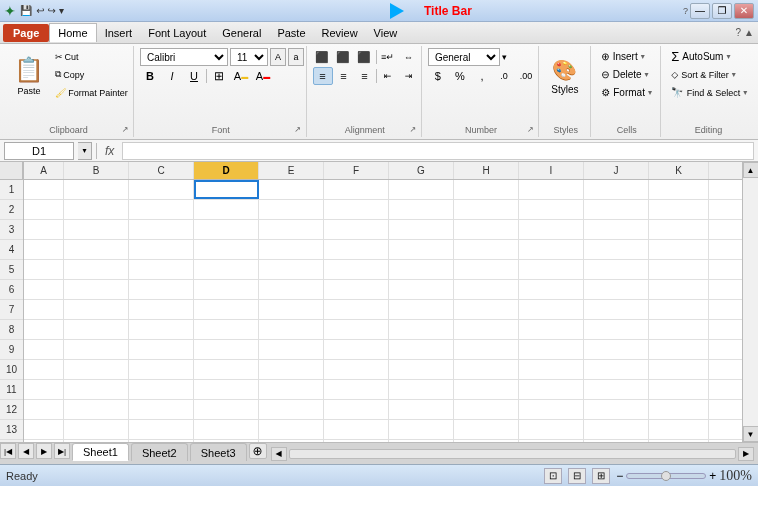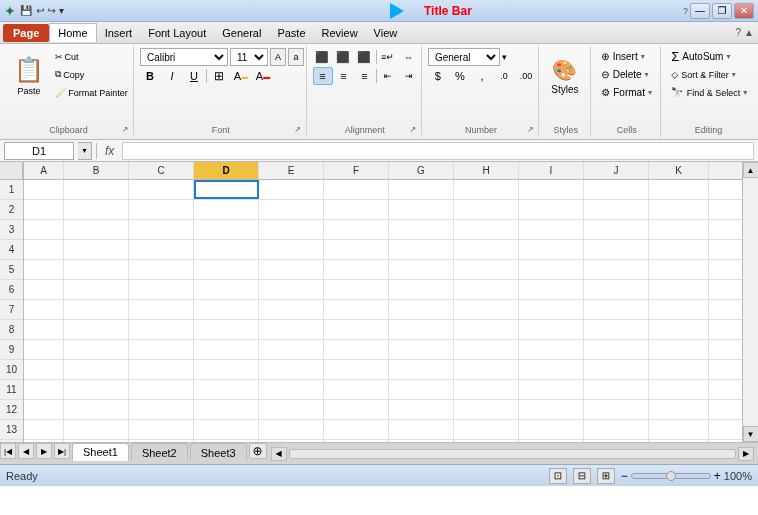--- a/index.html
+++ b/index.html
@@ -910,16 +910,16 @@
   <div class="status-right">
     <div class="view-btn">⊡</div>
     <div class="view-btn">⊟</div>
     <div class="view-btn">⊞</div>
     <div class="zoom-controls">
       <span style="cursor:pointer; font-size:12px;">−</span>
       <div style="width:80px;height:6px;background:#c8d8e8;border:1px solid #99b;border-radius:3px;position:relative;cursor:pointer;">
         <div style="position:absolute;left:50%;top:-3px;width:10px;height:10px;background:#e0e0e0;border:1px solid #999;border-radius:50%;transform:translateX(-50%);"></div>
       </div>
       <span style="cursor:pointer; font-size:12px;">+</span>
-      <span style="font-size:11px; color:#333;">100%</span>
+      <span style="font-size:14px; color:#333;font-family:Liberation Serif, serif;">100%</span>
     </div>
   </div>
 </div>
 
 </body></html>

